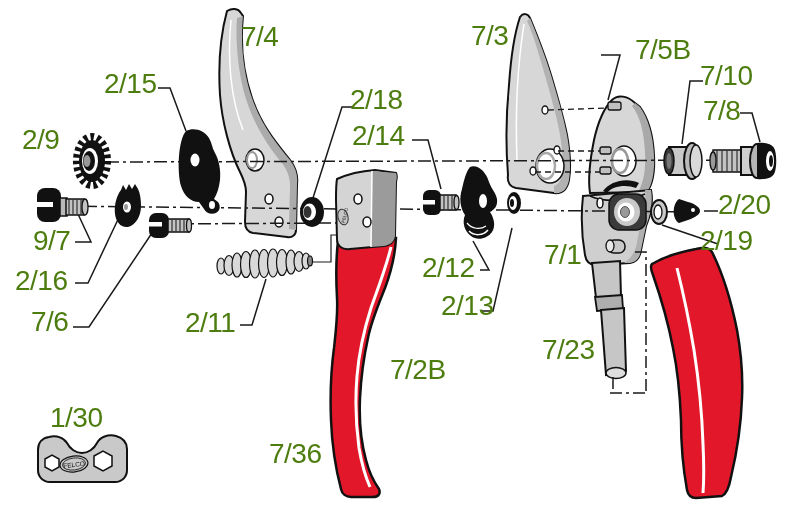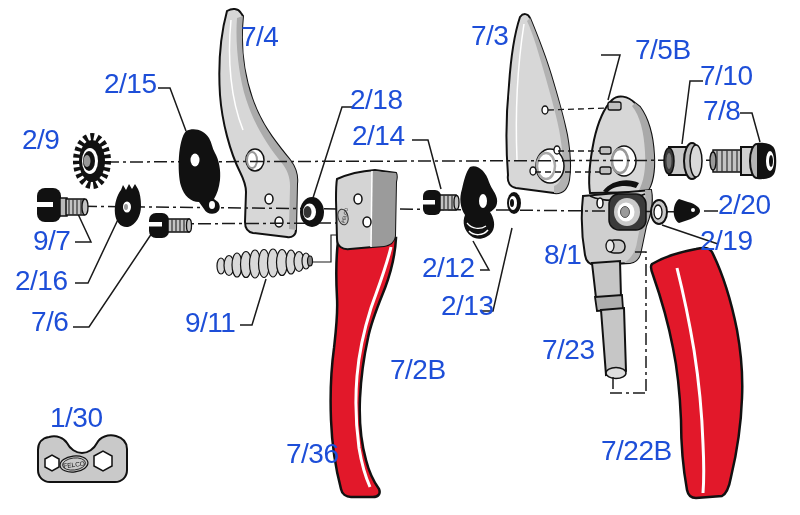--- a/index.html
+++ b/index.html
@@ -2,21 +2,21 @@
 <html><head>
 <meta charset="utf-8">
 <style>
   html,body{margin:0;padding:0;background:#fff;}
   .stage{
     position:relative;width:800px;height:515px;background:#ffffff;
     overflow:hidden;font-family:"Liberation Sans", sans-serif;
   }
   .stage svg{position:absolute;left:0;top:0;}
   .lbl{
-    position:absolute;font-size:28px;line-height:1;color:#1d4ed8;
+    position:absolute;font-size:28px;line-height:1;color:#4d7c0f;
     white-space:nowrap;letter-spacing:-0.5px;user-select:none;
   }
 </style>
 </head>
 <body>
 
 <div class="stage">
 
 <svg width="800" height="515" viewBox="0 0 800 515">
 
@@ -276,31 +276,30 @@
   </g>
 
 </svg>
 
 <div class="lbl" style="left:241px;top:23px">7/4</div>
 <div class="lbl" style="left:104px;top:70px">2/15</div>
 <div class="lbl" style="left:22px;top:126px">2/9</div>
 <div class="lbl" style="left:33px;top:227px">9/7</div>
 <div class="lbl" style="left:15px;top:267px">2/16</div>
 <div class="lbl" style="left:31px;top:308px">7/6</div>
-<div class="lbl" style="left:185px;top:309px">9/11</div>
+<div class="lbl" style="left:185px;top:309px">2/11</div>
 <div class="lbl" style="left:50px;top:404px">1/30</div>
 <div class="lbl" style="left:350px;top:86px">2/18</div>
 <div class="lbl" style="left:352px;top:122px">2/14</div>
 <div class="lbl" style="left:422px;top:254px">2/12</div>
 <div class="lbl" style="left:441px;top:292px">2/13</div>
 <div class="lbl" style="left:390px;top:356px">7/2B</div>
-<div class="lbl" style="left:286px;top:440px">7/36</div>
+<div class="lbl" style="left:269px;top:440px">7/36</div>
 <div class="lbl" style="left:471px;top:22px">7/3</div>
 <div class="lbl" style="left:635px;top:36px">7/5B</div>
 <div class="lbl" style="left:700px;top:62px">7/10</div>
 <div class="lbl" style="left:703px;top:97px">7/8</div>
 <div class="lbl" style="left:718px;top:191px">2/20</div>
 <div class="lbl" style="left:700px;top:227px">2/19</div>
-<div class="lbl" style="left:544px;top:241px">8/1</div>
+<div class="lbl" style="left:544px;top:241px">7/1</div>
 <div class="lbl" style="left:542px;top:336px">7/23</div>
-<div class="lbl" style="left:601px;top:437px">7/22B</div>
 
 </div>
 
 </body></html>

